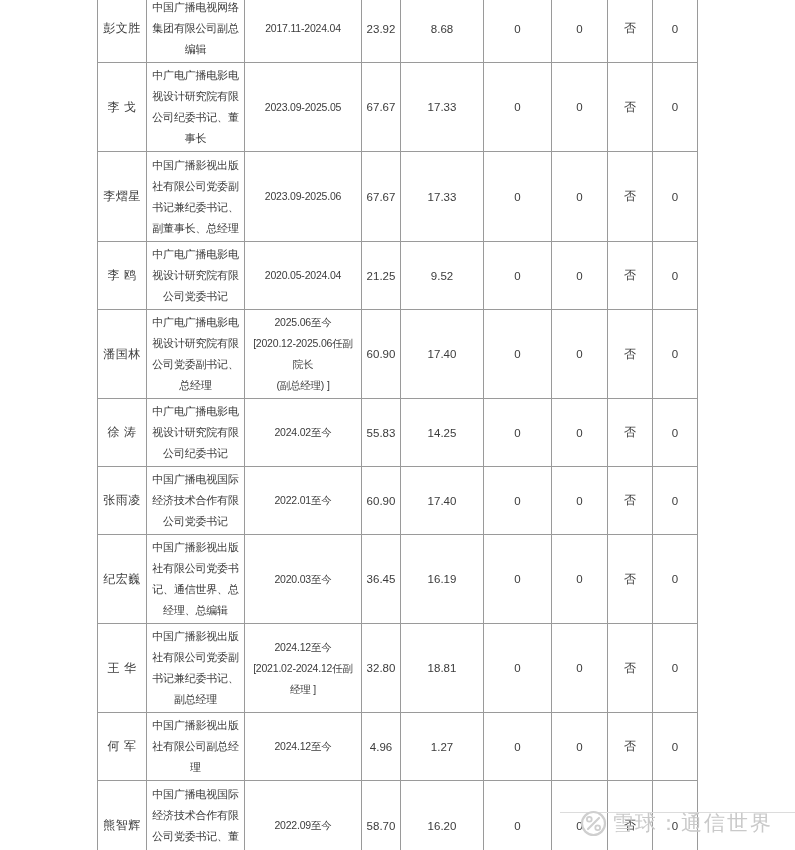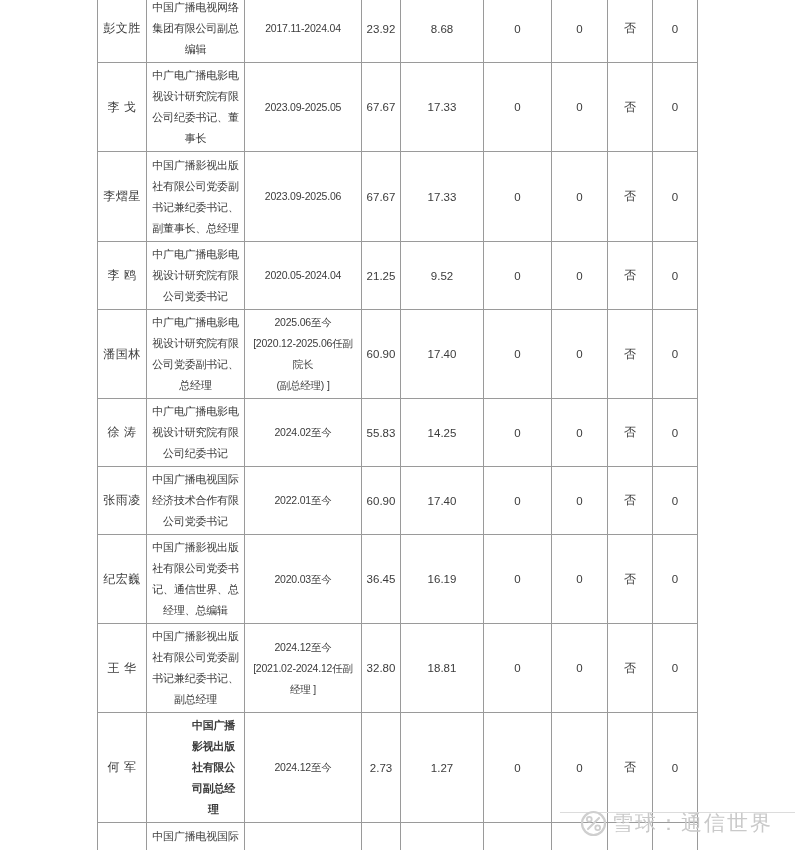--- a/index.html
+++ b/index.html
@@ -35,21 +35,21 @@
   }
   td.c-name { font-size: 12px; white-space: nowrap; letter-spacing: 0.5px; }
   td.c-pos  {
     text-align: left;
     font-size: 11px;
     line-height: 21px;
     padding: 2px 5px;
     word-break: break-all;
     letter-spacing: -0.2px;
   }
-  td.c-pos.bold { font-weight: bold; padding-left: 40px; }
+  td.c-pos.bold { font-weight: normal; }
   td.c-date {
     font-size: 10.5px;
     line-height: 21px;
     white-space: pre-line;
     letter-spacing: -0.2px;
   }
   td.c-num  { font-size: 11.5px; }
   td.c-flag { font-size: 12px; }
   
   table.exec tr:nth-child(1)  { height: 68px; }
@@ -210,21 +210,21 @@
             <td class="c-num">18.81</td>
             <td class="c-num">0</td>
             <td class="c-num">0</td>
             <td class="c-flag">否</td>
             <td class="c-num">0</td>
           </tr>
           <tr>
             <td class="c-name">何 军</td>
             <td class="c-pos bold">中国广播影视出版社有限公司副总经理</td>
             <td class="c-date">2024.12至今</td>
-            <td class="c-num">2.73</td>
+            <td class="c-num">4.96</td>
             <td class="c-num">1.27</td>
             <td class="c-num">0</td>
             <td class="c-num">0</td>
             <td class="c-flag">否</td>
             <td class="c-num">0</td>
           </tr>
           <tr>
             <td class="c-name">熊智辉</td>
             <td class="c-pos">中国广播电视国际经济技术合作有限公司党委书记、董事长、总经理</td>
             <td class="c-date">2022.09至今</td>

